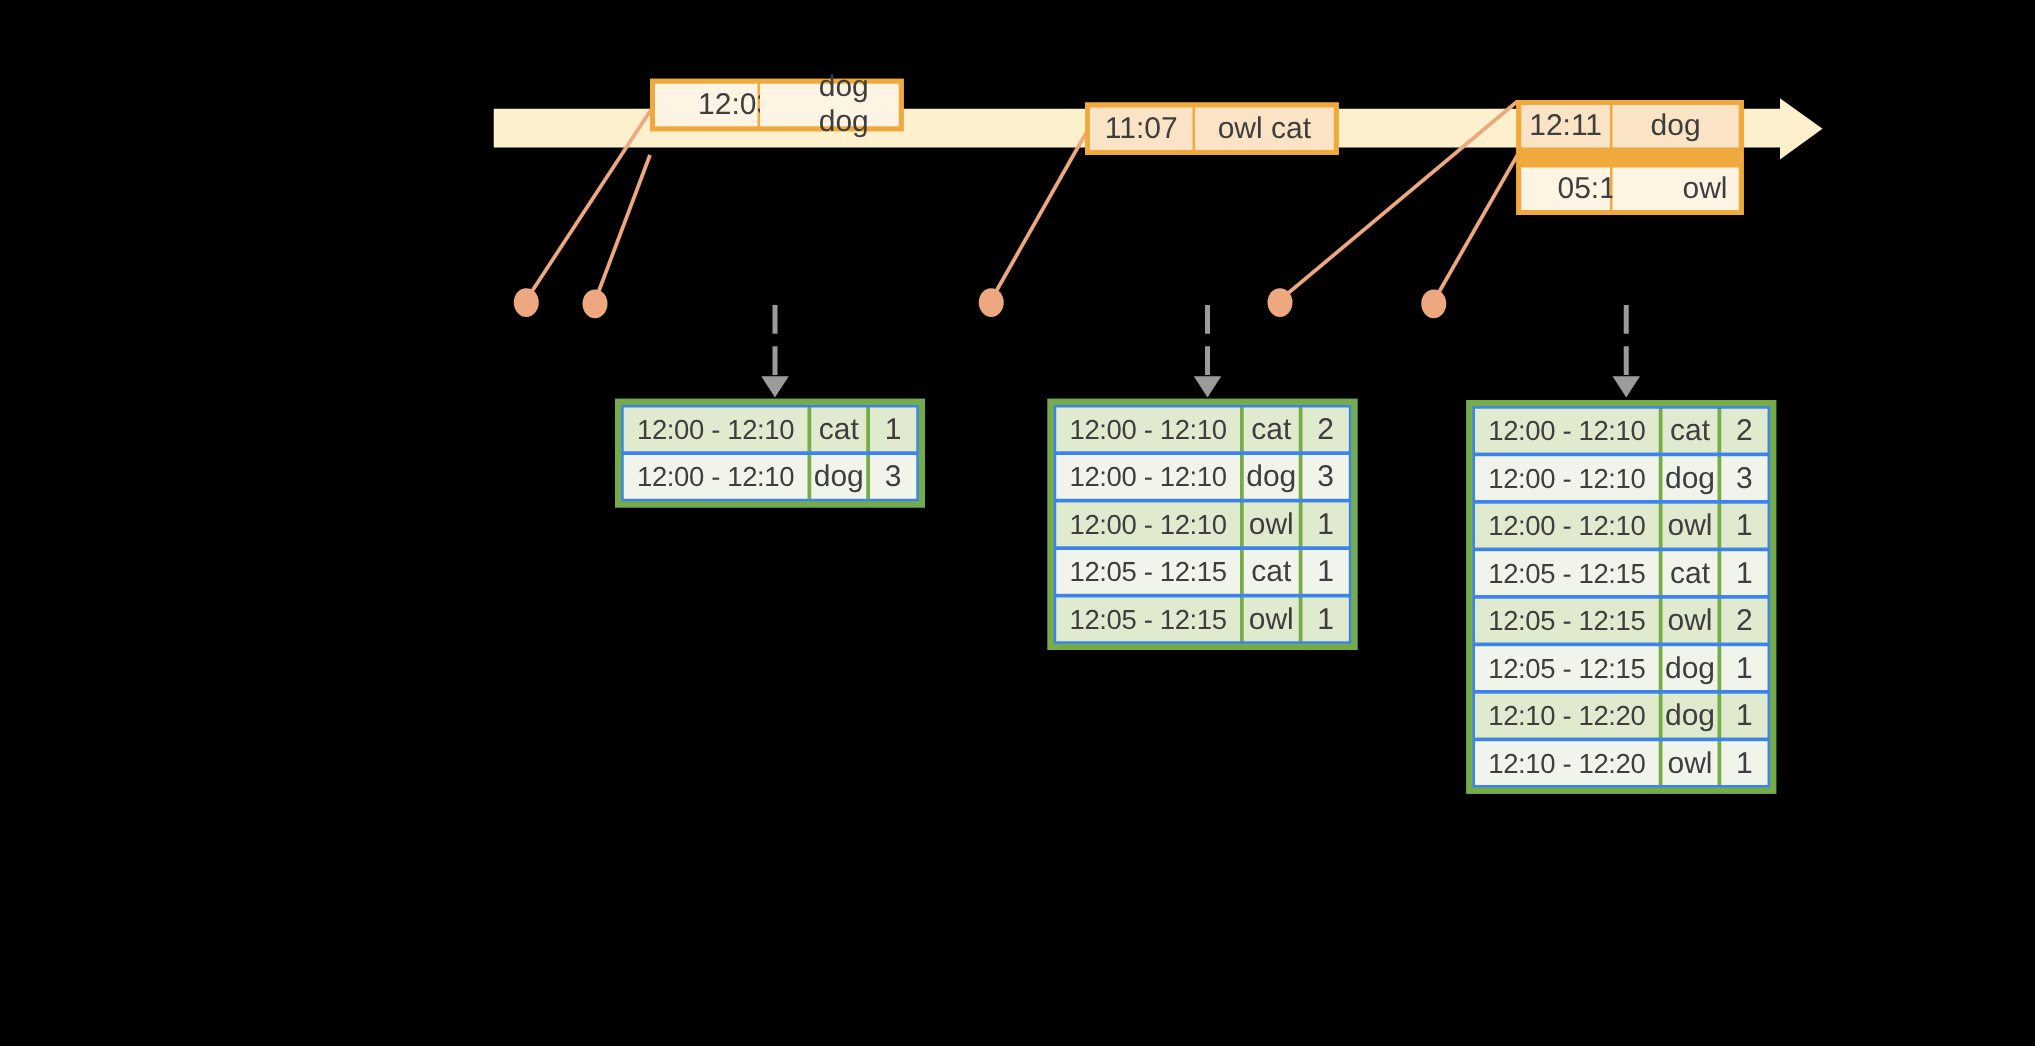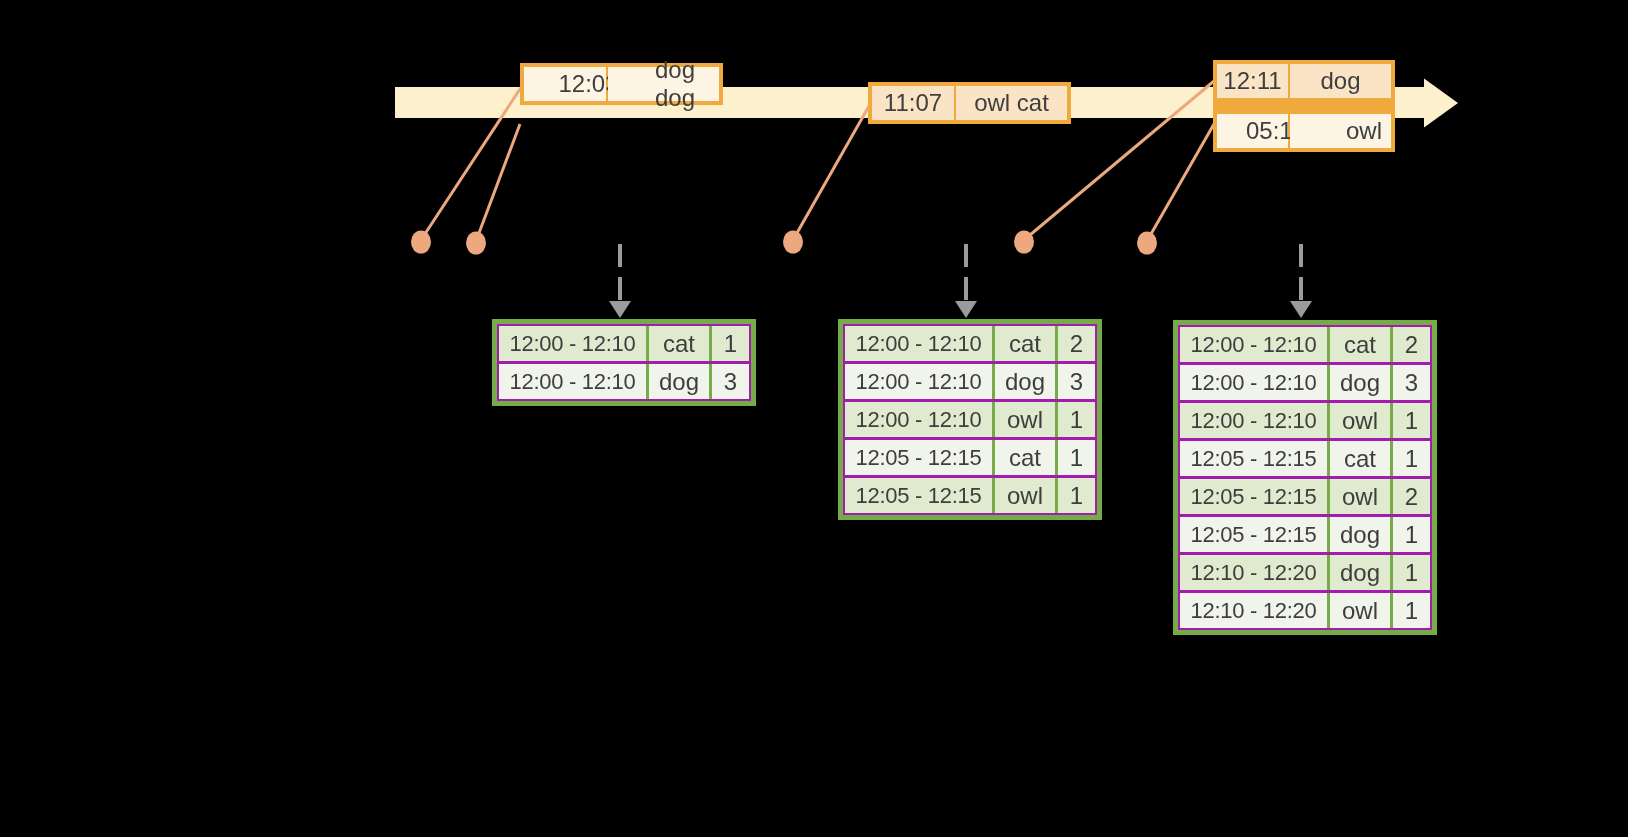--- a/index.html
+++ b/index.html
@@ -29,27 +29,27 @@
   .ecell{height:34px;display:flex;align-items:center;justify-content:center;
          font-size:24px;color:var(--ink);}
   .etime{width:82px;}
   .ewords{width:111px;}
   .etable.compact .etime{width:71px;}
   .etable.compact .ewords{width:101px;}
   .erow.odd  .ecell{background:var(--peach);}
   .erow.even .ecell{background:var(--cream);padding-left:47px;}
 
   
-  .gtable{position:absolute;border:5px solid var(--green);background:#a21caf;
+  .gtable{position:absolute;border:5px solid var(--green);background:#3b82f6;
           padding:2px;display:flex;flex-direction:column;gap:3px;justify-content:space-between;}
   .grow{display:flex;gap:3px;background:var(--green);}
   .gcell{height:35px;display:flex;align-items:center;justify-content:center;
          font-size:24px;color:var(--ink);}
   .gwindow{width:147px;font-size:22px;letter-spacing:-0.3px;}
-  .gword{width:60px;}
+  .gword{width:44px;}
   .gcount{width:37px;}
   .grow.odd  .gcell{background:var(--gcell-odd);}
   .grow.even .gcell{background:var(--gcell-even);}
 </style>
 </head>
 <body>
 
 <div id="stage">
 
   <svg id="gfx" width="1628" height="837" viewBox="0 0 1628 837">
@@ -91,21 +91,21 @@
     </div>
   </div>
 
   <div class="etable" style="left:868px;top:82px;">
     <div class="erow odd">
       <div class="ecell etime">11:07</div>
       <div class="ecell ewords">owl cat</div>
     </div>
   </div>
 
-  <div class="etable compact" style="left:1213px;top:60px;gap:16px;">
+  <div class="etable compact" style="left:1213px;top:80px;gap:16px;">
     <div class="erow odd">
       <div class="ecell etime">12:11</div>
       <div class="ecell ewords">dog</div>
     </div>
     <div class="erow even">
       <div class="ecell etime">05:13</div>
       <div class="ecell ewords">owl</div>
     </div>
   </div>
 

